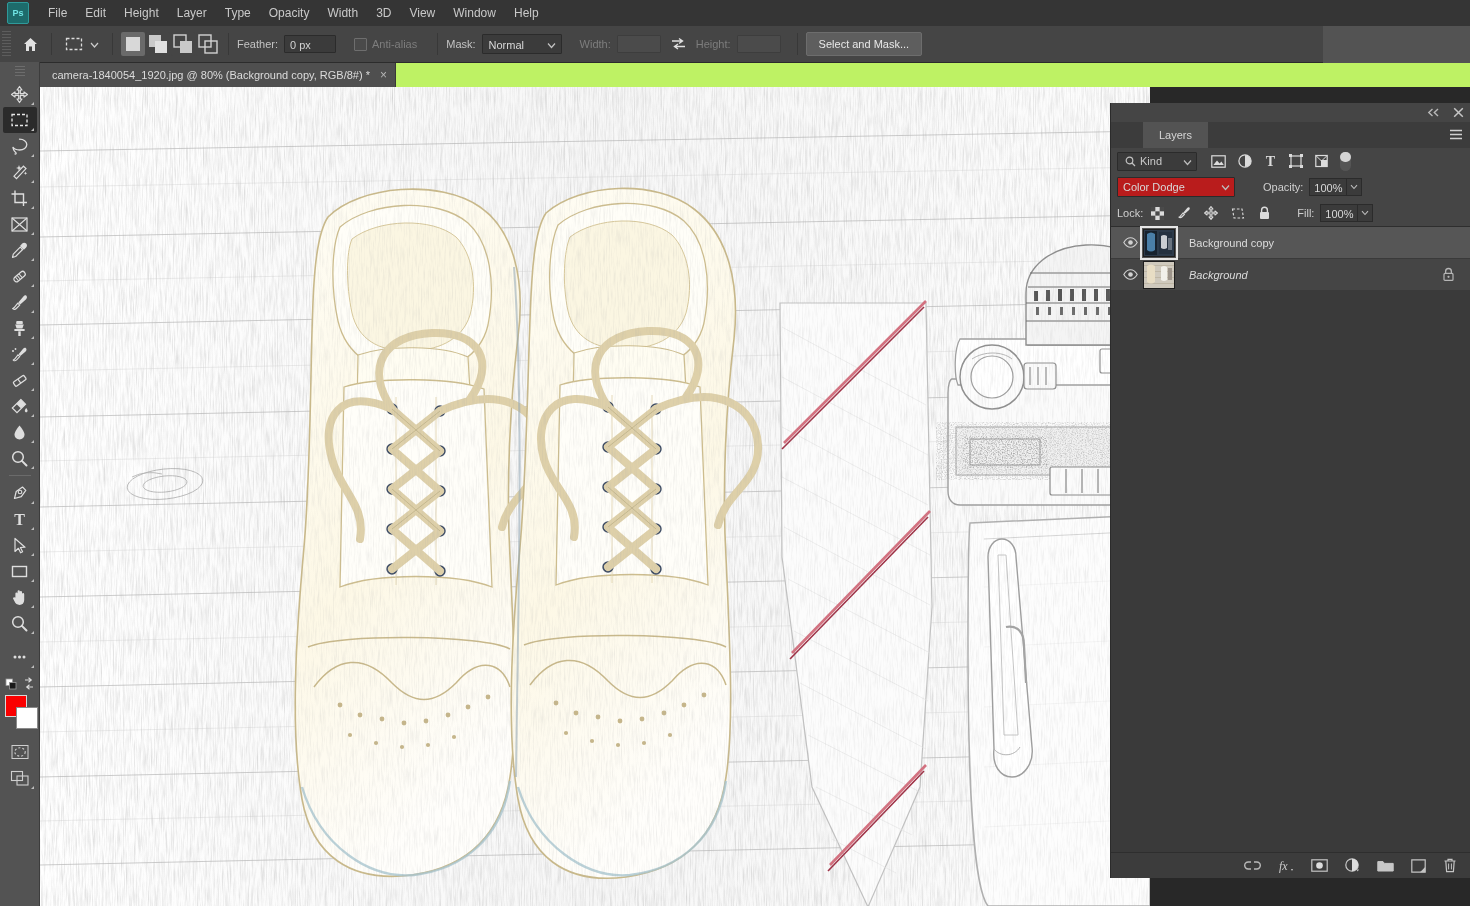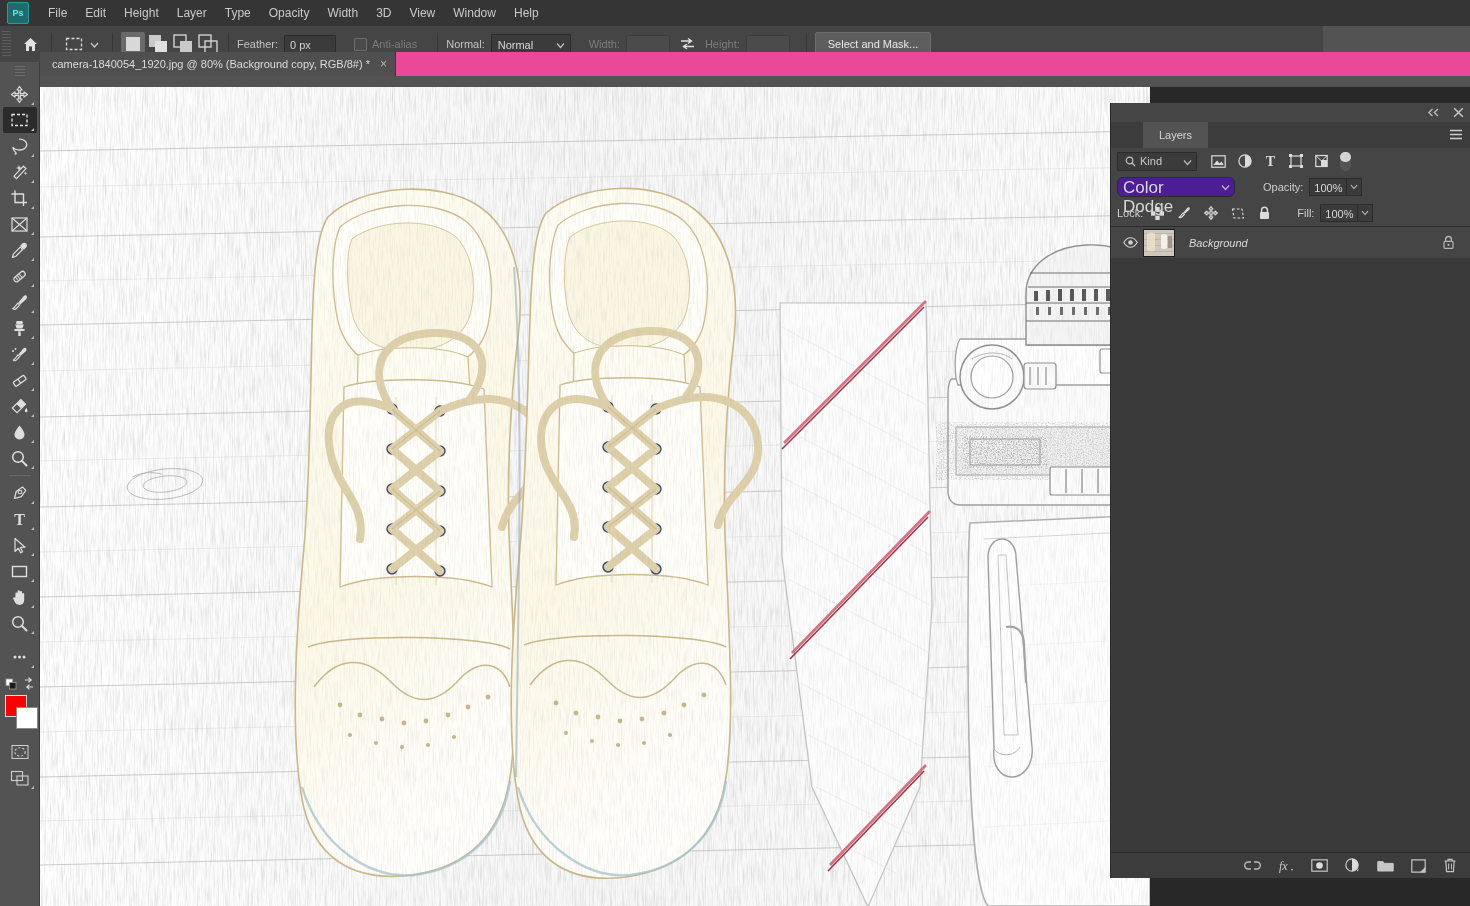--- a/index.html
+++ b/index.html
@@ -37,21 +37,21 @@
   .opt-select{height:20px;background:#3b3b3b;border:1px solid #2b2b2b;border-radius:1px;
               color:#d8d8d8;font-size:11px;padding:0 18px 0 6px;line-height:20px;position:relative;
               box-sizing:border-box;display:inline-block;}
   .opt-select .chev{position:absolute;right:5px;top:7px;}
   .cbox{width:11px;height:11px;border:1px solid #6e6e6e;background:#4a4a4a;border-radius:1px;
         display:inline-block;vertical-align:middle;margin-right:5px;}
   .btn-sam{height:22px;background:#5e5e5e;border:1px solid #6d6d6d;border-radius:2px;color:#e8e8e8;
            font-size:11px;padding:0 12px;line-height:22px;}
 
   
-  .tabstrip{position:absolute;left:40px;top:52px;width:1430px;height:24px;background:#ec4899;}
+  .tabstrip{position:absolute;left:40px;top:63px;width:1430px;height:24px;background:#bef264;}
   .doctab{position:absolute;left:0;top:0;height:24px;background:#4f4f4f;display:flex;align-items:center;
           padding:0 8px 0 12px;border-right:1px solid #383838;}
   .doctab .title{color:#dcdcdc;font-size:11px;white-space:nowrap;}
   .doctab .closex{margin-left:10px;color:#b5b5b5;font-size:12px;line-height:10px;}
 
   
   .toolbar{position:absolute;left:0;top:62px;width:40px;height:844px;background:#535353;
            border-right:1px solid #3c3c3c;padding-top:4px;box-sizing:border-box;}
   .tool{width:34px;height:26px;margin:0 auto;display:flex;align-items:center;justify-content:center;
         position:relative;border-radius:2px;}
@@ -80,22 +80,22 @@
   .row{display:flex;align-items:center;height:24px;padding:0 6px;}
   .kindsel{display:flex;align-items:center;width:80px;height:19px;background:#3b3b3b;border:1px solid #2b2b2b;
            border-radius:1px;padding:0 7px;box-sizing:border-box;position:relative;}
   .kindsel .lbl{margin-left:4px;color:#c9c9c9;font-size:11px;}
   .kindsel .chev{position:absolute;right:4px;top:6px;}
   .filter-icons{display:flex;align-items:center;gap:12px;margin-left:14px;}
   .toggle-pill{width:11px;height:19px;background:#555;border-radius:6px;position:relative;margin-left:12px;}
   .toggle-pill::after{content:"";position:absolute;left:0px;top:0px;width:11px;height:10px;
                       background:#d4d4d4;border-radius:6px;}
   .blendrow{display:flex;align-items:center;height:26px;padding:0 6px;}
-  .blendsel{width:118px;height:20px;background:#4c1d95;border:1px solid #2b2b2b;border-radius:6px;
-            color:#d8d8d8;font-size:17px;padding:0 16px 0 5px;line-height:19px;position:relative;box-sizing:border-box;}
+  .blendsel{width:118px;height:20px;background:#b91c1c;border:1px solid #2b2b2b;border-radius:1px;
+            color:#d8d8d8;font-size:11px;padding:0 16px 0 5px;line-height:19px;position:relative;box-sizing:border-box;}
   .num-field{width:38px;height:18px;background:#3b3b3b;border:1px solid #2b2b2b;color:#d8d8d8;
              font-size:11px;text-align:center;line-height:18px;box-sizing:border-box;}
   .num-chev{width:15px;height:18px;background:#3b3b3b;border:1px solid #2b2b2b;border-left:none;
             display:flex;align-items:center;justify-content:center;box-sizing:border-box;}
   .lockrow{display:flex;align-items:center;height:26px;padding:0 6px;border-bottom:1px solid #2e2e2e;}
   .lock-icons{display:flex;align-items:center;gap:13px;margin-left:8px;}
 
   .layer-list{background:#454545;}
   .layer{display:flex;align-items:center;height:31px;border-bottom:1px solid #3a3a3a;padding-left:8px;
          position:relative;}
@@ -187,21 +187,21 @@
     <span class="opt-label">Feather:</span>
     <div class="opt-input" style="width:52px;">0 px</div>
 
     <div style="margin-left:18px;display:flex;align-items:center;">
       <span class="cbox"></span>
       <span class="opt-label dim">Anti-alias</span>
     </div>
 
     <div class="opt-sep" style="margin-left:14px;"></div>
 
-    <span class="opt-label">Normal:</span>
+    <span class="opt-label">Mask:</span>
     <div class="opt-select" style="width:80px;">
       <span>Normal</span>
       <span class="chev">
         <svg width="9" height="7" viewBox="0 0 9 7">
             <path d="M1 1.5 L4.5 5.5 L8 1.5" fill="none" stroke="#c2c2c2" stroke-width="1.2"></path>
           </svg>
       </span>
     </div>
 
     <span class="opt-label dim" style="margin-left:18px;">Width:</span>
@@ -886,20 +886,39 @@
           <div class="num-field">100%</div>
           <div class="num-chev">
             <svg width="8" height="6" viewBox="0 0 8 6">
                 <path d="M1 1.2 L4 4.5 L7 1.2" fill="none" stroke="#bdbdbd" stroke-width="1.1"></path>
               </svg>
           </div>
         </div>
       </div>
 
       <div class="layer-list" id="layer-list">
+          <div class="layer selected">
+            <div class="eye">
+              <svg width="15" height="11" viewBox="0 0 15 11">
+                <path d="M0.8 5.5 C3 1.8 5 0.8 7.5 0.8 C10 0.8 12 1.8 14.2 5.5 C12 9.2 10 10.2 7.5 10.2 C5 10.2 3 9.2 0.8 5.5 Z" fill="none" stroke="#d2d2d2" stroke-width="1.1"></path>
+                <circle cx="7.5" cy="5.5" r="2.3" fill="#d2d2d2"></circle>
+              </svg>
+            </div>
+            <div class="thumb sel-ring">
+              <svg width="30" height="26" viewBox="0 0 30 26">
+                <rect width="30" height="26" fill="#2c3a4a"></rect>
+                <rect x="1" y="1" width="12" height="24" fill="#17222e"></rect>
+                <path d="M3 4 q4 -3 8 0 l0 16 q-4 3 -8 0 Z" fill="#4a7fa8"></path>
+                <path d="M15 2 h13 v22 h-13 Z" fill="#243140"></path>
+                <path d="M17 6 q3 -2 6 0 v12 q-3 2 -6 0 Z" fill="#c9cdd2"></path>
+                <rect x="24" y="8" width="4" height="12" fill="#6a7480"></rect>
+              </svg>
+            </div>
+            <div class="layer-name">Background copy</div>
+          </div>
           <div class="layer">
             <div class="eye">
               <svg width="15" height="11" viewBox="0 0 15 11">
                 <path d="M0.8 5.5 C3 1.8 5 0.8 7.5 0.8 C10 0.8 12 1.8 14.2 5.5 C12 9.2 10 10.2 7.5 10.2 C5 10.2 3 9.2 0.8 5.5 Z" fill="none" stroke="#d2d2d2" stroke-width="1.1"></path>
                 <circle cx="7.5" cy="5.5" r="2.3" fill="#d2d2d2"></circle>
               </svg>
             </div>
             <div class="thumb">
               <svg width="30" height="26" viewBox="0 0 30 26">
                 <rect width="30" height="26" fill="#cfc9bd"></rect>

